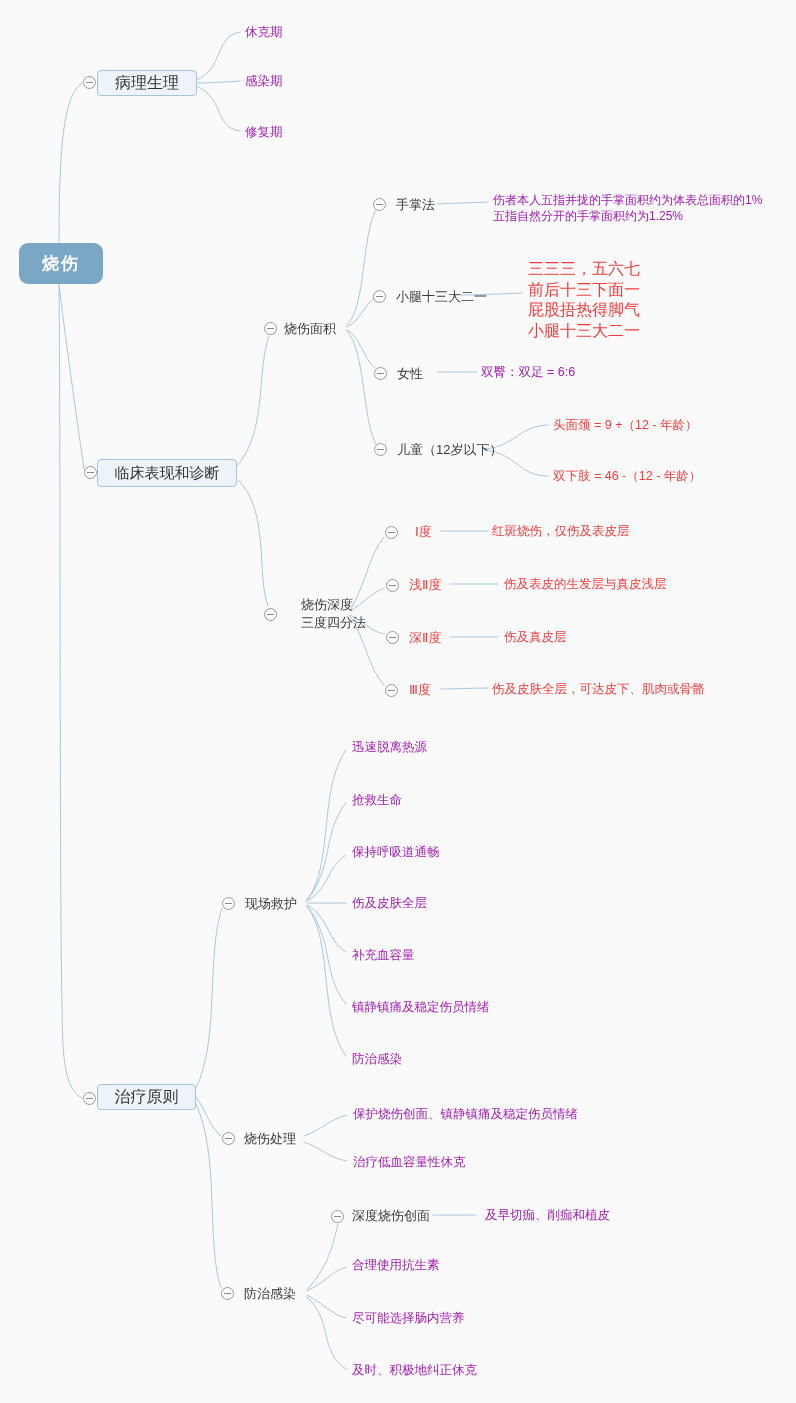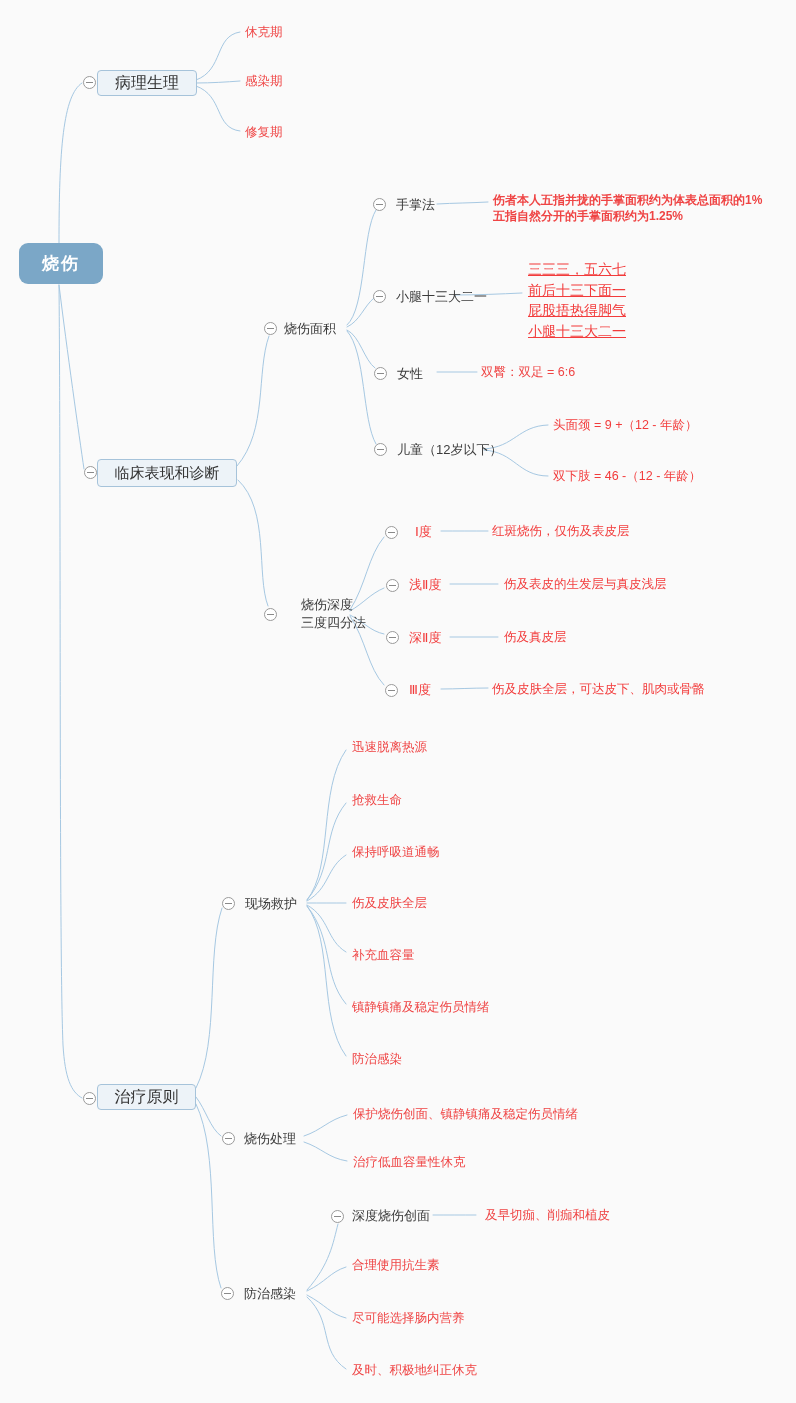--- a/index.html
+++ b/index.html
@@ -9,21 +9,21 @@
   }
   .canvas{
     position:relative;
     width:796px;height:1403px;
     background:#fafafa;
     overflow:hidden;
   }
   .links{position:absolute;left:0;top:0;}
   .links path{fill:none;stroke:#a6c8e2;stroke-width:1;stroke-linecap:round;}
   .node{position:absolute;white-space:nowrap;line-height:1;}
-  .leaf{font-size:12.5px;color:#ef4444;}
+  .leaf{font-size:12.5px;color:#a21caf;}
   .sub{font-size:13px;color:#3a3a3a;}
   .red{color:#f23c3c;}
   .root-box{
     position:absolute;left:19px;top:243px;width:84px;height:41px;
     background:#7ba7c7;border-radius:9px;
     display:flex;align-items:center;justify-content:center;
     color:#ffffff;font-size:17px;font-weight:bold;letter-spacing:2px;
   }
   .branch-box{
     position:absolute;
@@ -35,22 +35,22 @@
   .bb-patho{left:97px;top:70px;width:100px;height:26px;font-size:16px;}
   .bb-clinical{left:97px;top:459px;width:140px;height:28px;}
   .bb-treat{left:97px;top:1084px;width:99px;height:26px;font-size:16px;}
   .collapse{
     position:absolute;width:13px;height:13px;box-sizing:border-box;
     border:1px solid #9a9a9a;border-radius:50%;background:#ffffff;
     display:flex;align-items:center;justify-content:center;
   }
   .collapse::after{content:"";display:block;width:7px;height:1px;background:#8a8a8a;}
   .mlines span{display:block;}
-  .note-block{line-height:16px;font-size:12px;font-weight:bold;}
-  .mnemo-block{line-height:20.5px;font-size:14px;text-decoration:underline;}
+  .note-block{line-height:16px;font-size:12px;}
+  .mnemo-block{line-height:20.5px;font-size:16px;}
   .depth-block{line-height:18px;font-size:13px;color:#3a3a3a;margin-left:16px;}
 </style>
 </head>
 <body>
 
 <div class="canvas">
 
   <svg class="links" width="796" height="1403" viewBox="0 0 796 1403" aria-hidden="true">
 
     <path d="M 59,243 C 59,150 63,95 82,83"></path>

